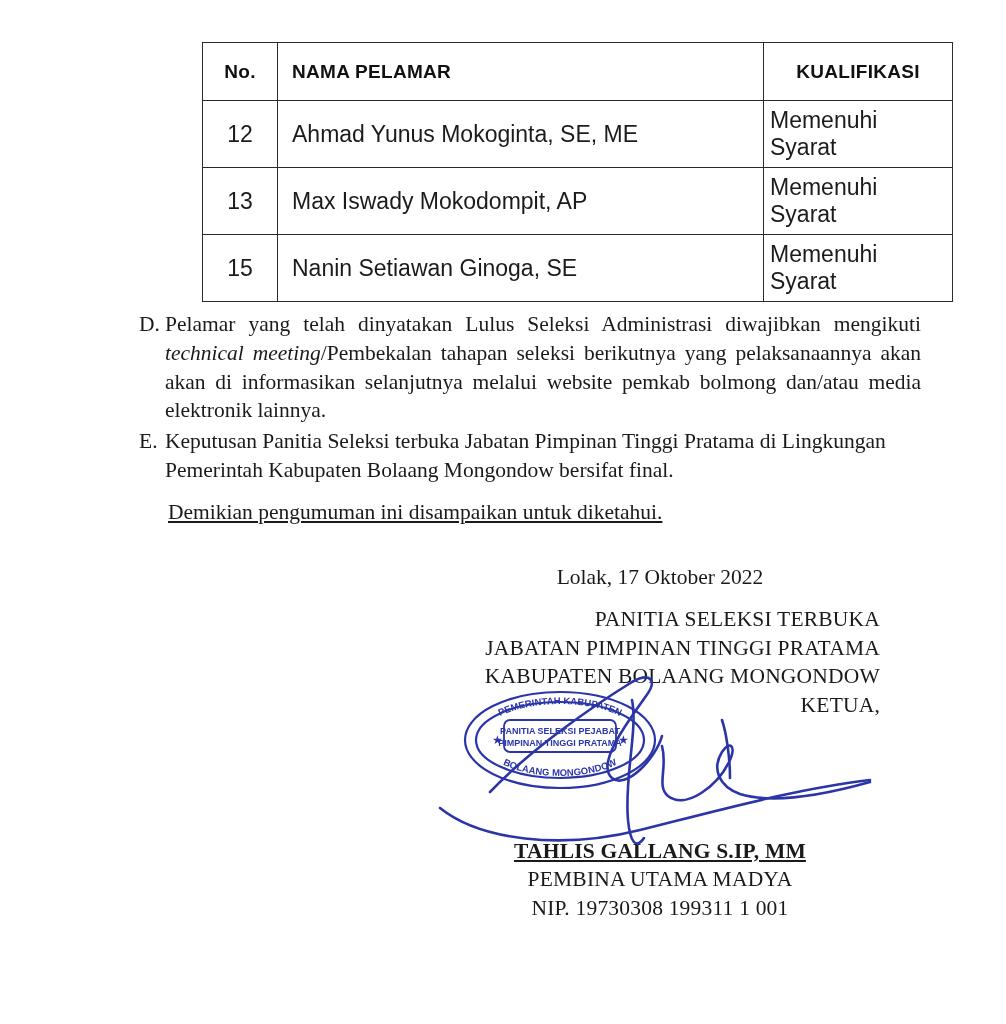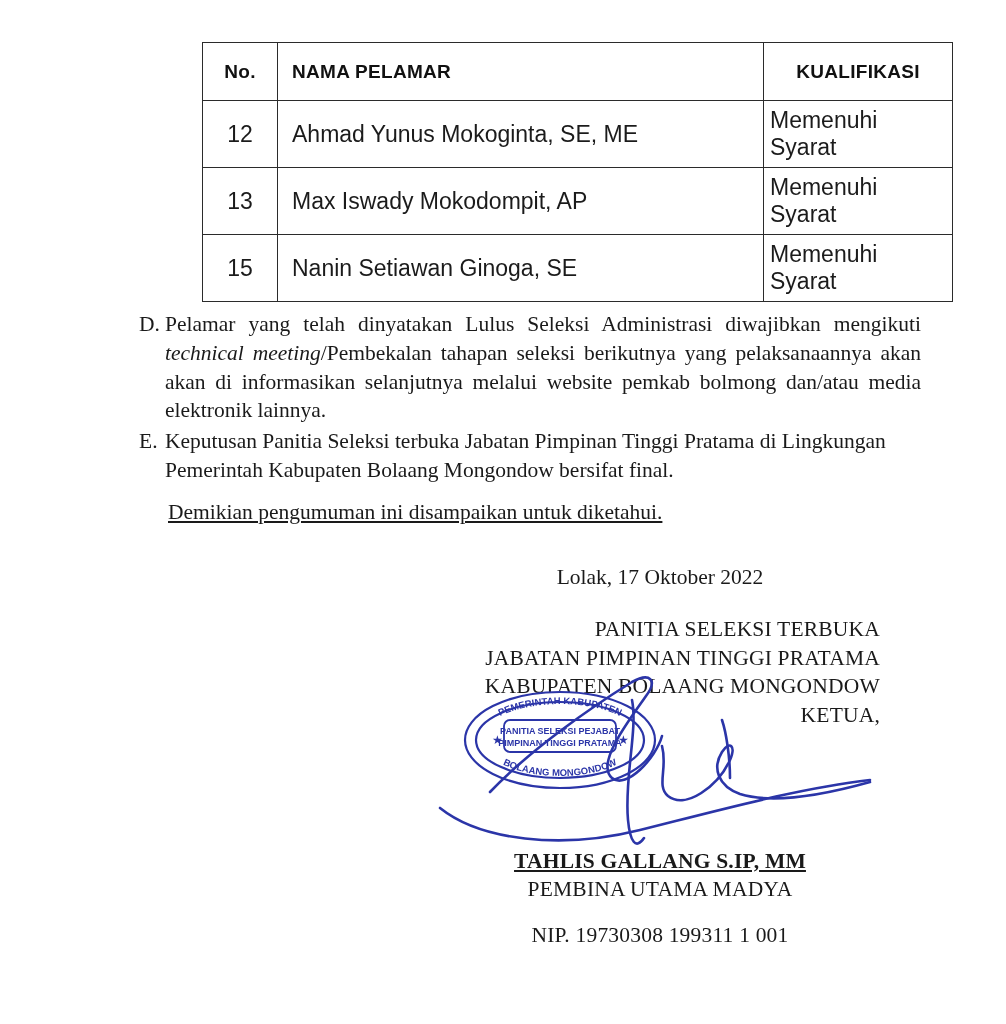--- a/index.html
+++ b/index.html
@@ -96,36 +96,36 @@
   .sign-block {
     position: absolute;
     left: 440px;
     top: 563px;
     width: 440px;
     text-align: center;
     font-size: 21.5px;
     line-height: 1.32;
   }
   .sign-place {
-    margin-bottom: 24px;
+    margin-bottom: 14px;
   }
   .sign-org {
     letter-spacing: 0.2px;
     text-align: right;
   }
   .sign-name {
     font-weight: bold;
     text-decoration: underline;
     letter-spacing: 0.2px;
   }
   .sign-gap {
     height: 118px;
   }
   .sign-rank { letter-spacing: 0.2px; font-family: Liberation Serif, serif; }
-  .sign-nip { letter-spacing: 0.2px; margin-top: 17px; }
+  .sign-nip { letter-spacing: 0.2px; }
 
   
   .stamp-layer {
     position: absolute;
     left: 400px;
     top: 660px;
     width: 540px;
     height: 220px;
     pointer-events: none;
   }

